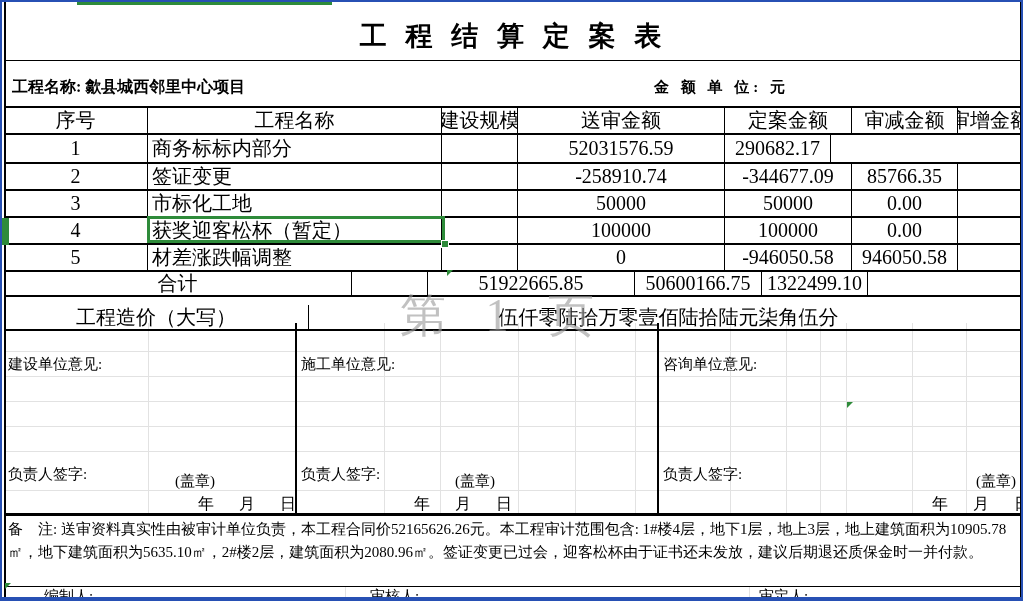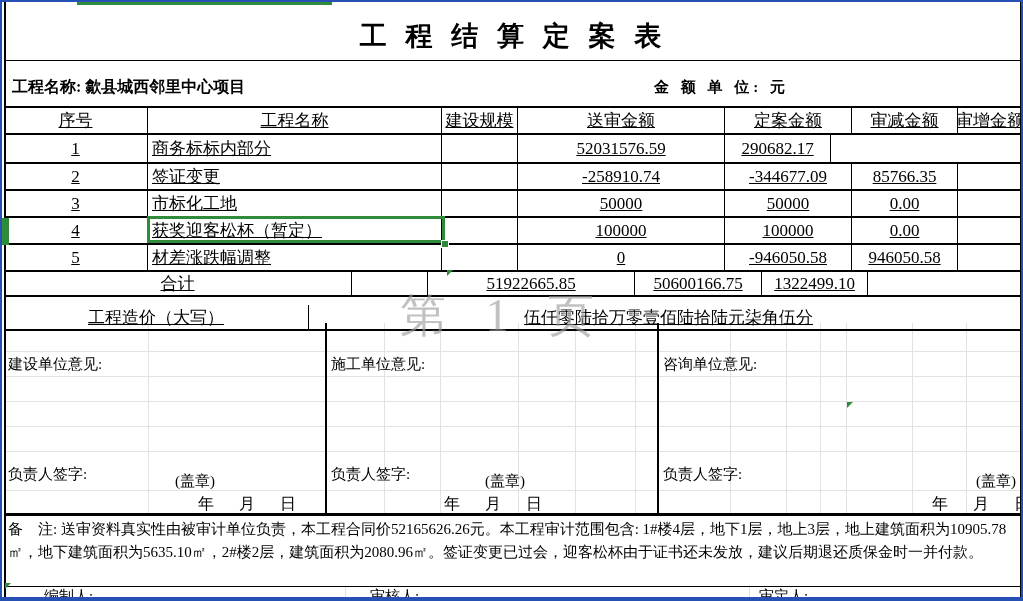--- a/index.html
+++ b/index.html
@@ -13,21 +13,21 @@
   #bottom-bar{left:0;top:595px;width:1023px;height:4px;background:#2750b4;z-index:9;}
   
   #frame{left:2px;top:0;width:1018px;height:595px;border-left:2px solid #000;border-right:2px solid #000;box-sizing:border-box;z-index:3;pointer-events:none;}
   
   #title{left:0;top:16px;width:1023px;text-align:center;font-size:27px;font-weight:bold;letter-spacing:6px;z-index:4;}
   #title-line{left:2px;top:58px;width:1018px;height:1px;background:#000;z-index:3;}
   #proj{left:10px;top:75px;font-size:16px;font-weight:bold;z-index:4;}
   #unit{left:652px;top:76px;font-size:15px;font-weight:bold;letter-spacing:4px;z-index:4;}
   
   .trow{left:2px;width:1018px;display:flex;box-sizing:border-box;border-bottom:2px solid #000;z-index:4;background:transparent;}
-  .trow .cell{box-sizing:border-box;border-right:1px solid #000;display:flex;align-items:center;justify-content:center;font-size:17px;overflow:hidden;white-space:nowrap;text-decoration:underline;}
+  .trow .cell{box-sizing:border-box;border-right:1px solid #000;display:flex;align-items:center;justify-content:center;font-size:20px;overflow:hidden;white-space:nowrap;}
   .trow .cell.last{border-right:none;}
   .trow .cell.left{justify-content:flex-start;padding-left:4px;}
   #hdr-line{left:2px;top:104px;width:1018px;height:2px;background:#000;z-index:4;}
   .c-no{width:144px;} .c-name{width:294px;} .c-scale{width:76px;}
   .c-sub{width:207px;} .c-final{width:127px;} .c-red{width:106px;} .c-inc{width:64px;}
   .c-merge{width:348px;} .c-cap-label{width:305px;} .c-cap-val{width:713px;justify-content:flex-start;padding-left:6px;}
   #row-hdr{top:106px;height:27px;}
   #row-1{top:133px;height:29px;}
   #row-2{top:162px;height:27px;}
   #row-3{top:189px;height:27px;}
@@ -41,21 +41,21 @@
   #row-ind{left:0;top:216px;width:7px;height:27px;background:#2e8b3a;z-index:10;}
   .err-tri{width:0;height:0;border-top:6px solid #2e8b3a;border-right:6px solid transparent;z-index:6;}
   #tri-1{left:445px;top:268px;}
   #tri-2{left:845px;top:400px;}
   #tri-3{left:3px;top:581px;}
   
   #watermark{left:398px;top:283px;font-size:46px;color:#9c9c9c;opacity:.62;letter-spacing:14px;z-index:5;white-space:nowrap;pointer-events:none;}
   
   .op{top:321px;height:192px;box-sizing:border-box;z-index:4;}
   #op-1{left:2px;width:305px;}
-  #op-2{left:323px;width:348px;border-left:2px solid #000;}
+  #op-2{left:293px;width:348px;border-left:2px solid #000;}
   #op-3{left:655px;width:365px;border-left:2px solid #000;}
   .op-label{position:absolute;left:4px;top:4px;font-size:15px;margin-top:28px;}
   .sig-label{position:absolute;left:4px;top:142px;font-size:15px;}
   .seal{position:absolute;top:149px;font-size:15px;}
   #op-1 .seal{left:171px;} #op-2 .seal{left:158px;} #op-3 .seal{right:6px;}
   .ymd{position:absolute;top:171px;display:flex;gap:25px;font-size:16px;}
   #op-1 .ymd{left:194px;} #op-2 .ymd{left:117px;} #op-3 .ymd{left:273px;}
   #op-bottom{left:2px;top:511px;width:1018px;height:3px;background:#000;z-index:4;}
   
   .gv{top:321px;height:190px;width:1px;background:#e2e2e2;z-index:1;}

